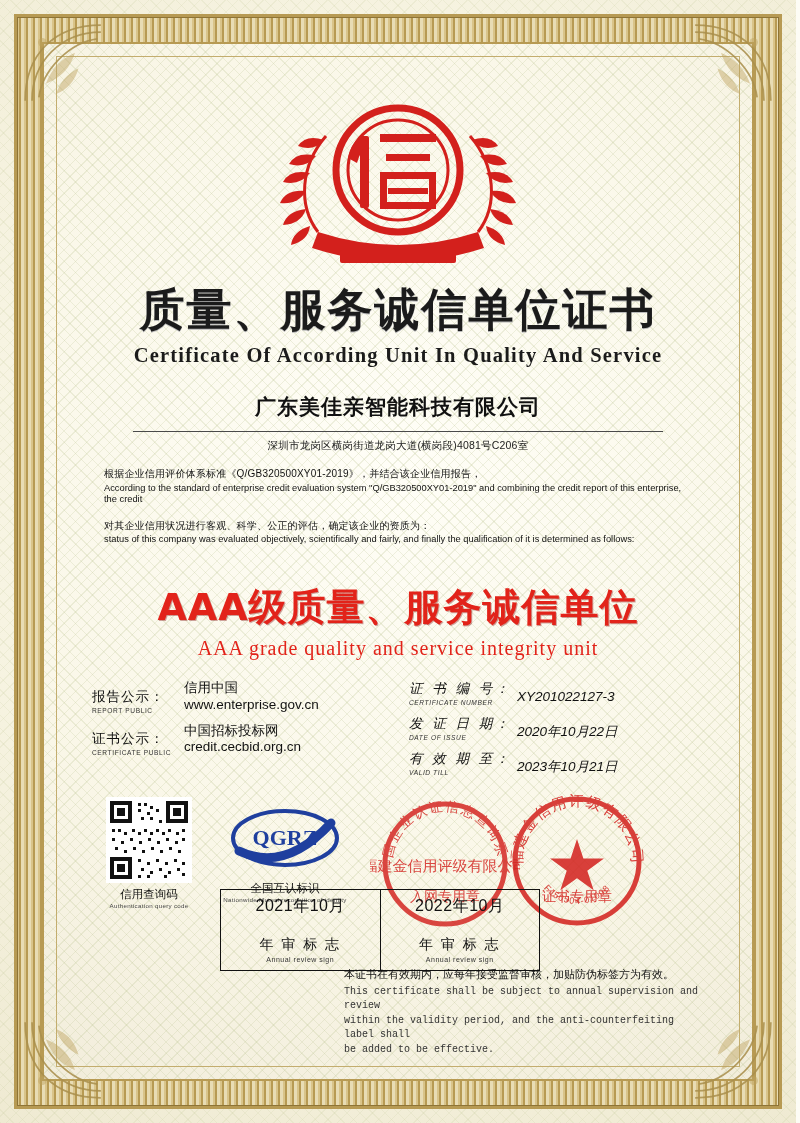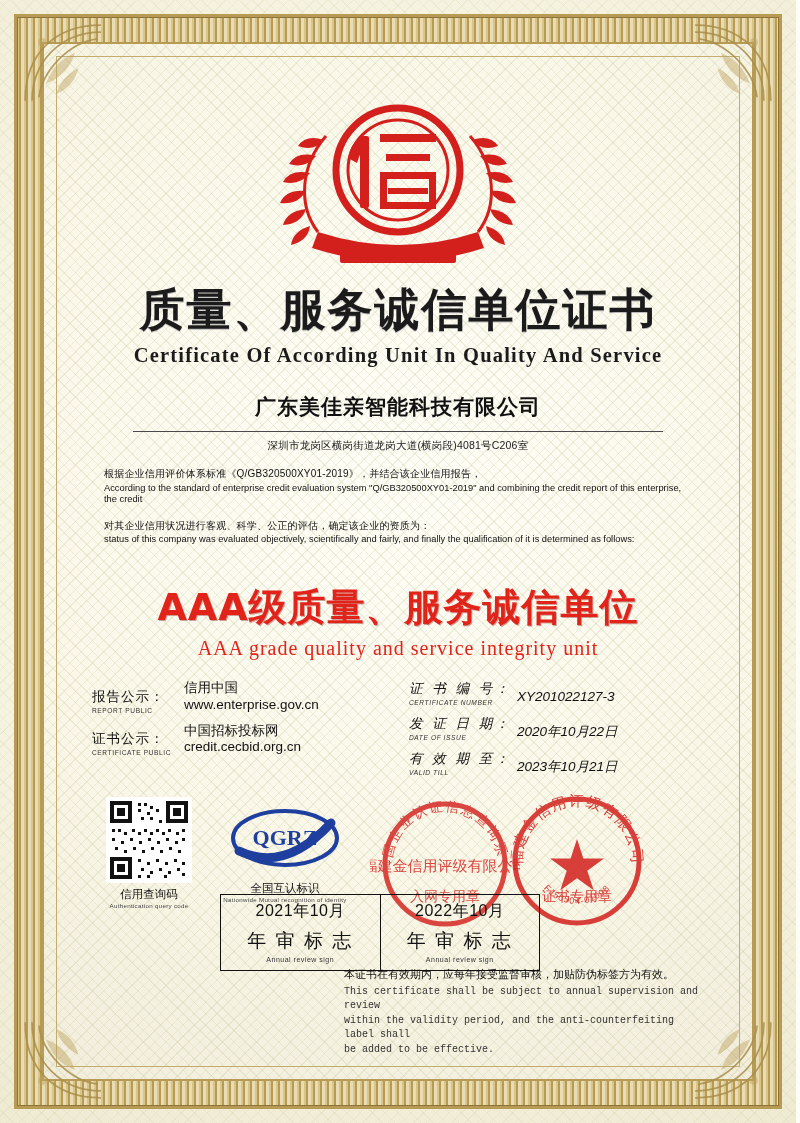--- a/index.html
+++ b/index.html
@@ -134,21 +134,21 @@
 
   
   .annual{
     position:absolute;left:150px;bottom:92px;width:320px;display:flex;
   }
   .abox{
     flex:1;border:1px solid #111;padding:6px 0 7px 0;text-align:center;
   }
   .abox + .abox{border-left:none}
   .abox .y{font-size:16px;color:#111;letter-spacing:.5px}
-  .abox .r{font-size:19px;color:#111;letter-spacing:2px;margin-top:6px}
+  .abox .r{font-size:14px;color:#111;letter-spacing:2px;margin-top:19px}
   .abox .e{font-size:7px;color:#333;letter-spacing:.5px;margin-top:2px}
 
   .footnote{
     position:absolute;right:22px;bottom:6px;width:360px;text-align:left;
   }
   .footnote .fn-cn{font-size:11px;color:#111;line-height:1.35}
   .footnote .fn-en{
     font-family:"Liberation Mono","DejaVu Sans Mono",monospace;
     font-size:10px;color:#333;line-height:1.45;margin-top:3px;
   }

